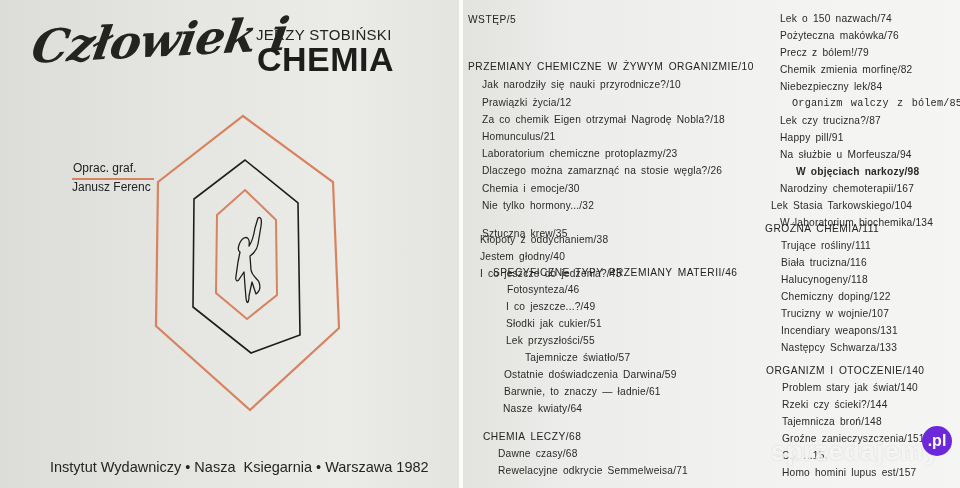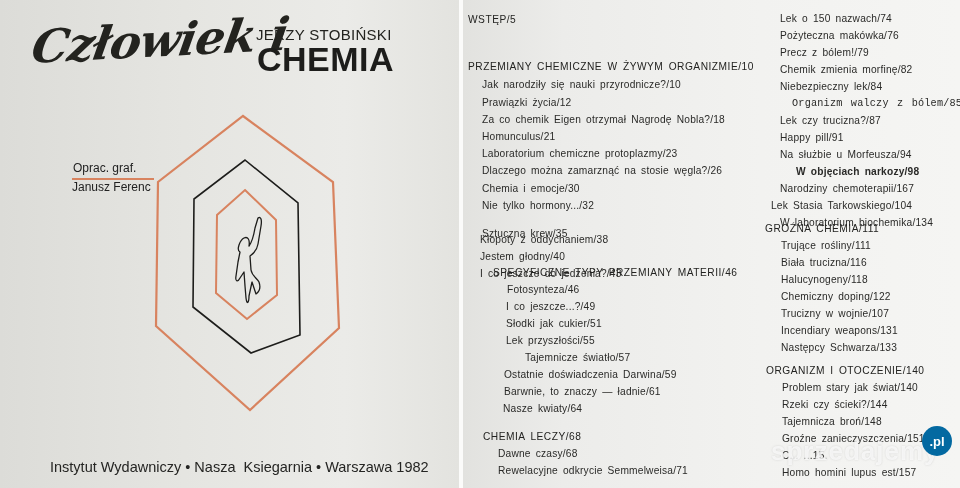--- a/index.html
+++ b/index.html
@@ -69,22 +69,22 @@
     .watermark {
       position: absolute; left: 771px; top: 436px;
       font-size: 26px; font-weight: bold; color: rgba(255,255,255,0.72);
       letter-spacing: 1px;
       text-shadow: 0 0 2px rgba(180,180,180,0.5);
       white-space: nowrap;
     }
     .watermark-badge {
       position: absolute; left: 922px; top: 426px;
       width: 30px; height: 30px; border-radius: 50%;
-      background: #0369a1; color: #fff;
-      font-size: 13px; font-weight: bold;
+      background: #6d28d9; color: #fff;
+      font-size: 16px; font-weight: bold;
       display: flex; align-items: center; justify-content: center;
     }
   </style>
 </head>
 <body>
 
 <div class="page page-left">
   <div class="hand-title">Człowiek i</div>
   <div class="author">JERZY STOBIŃSKI</div>
   <div class="title-main">CHEMIA</div>

